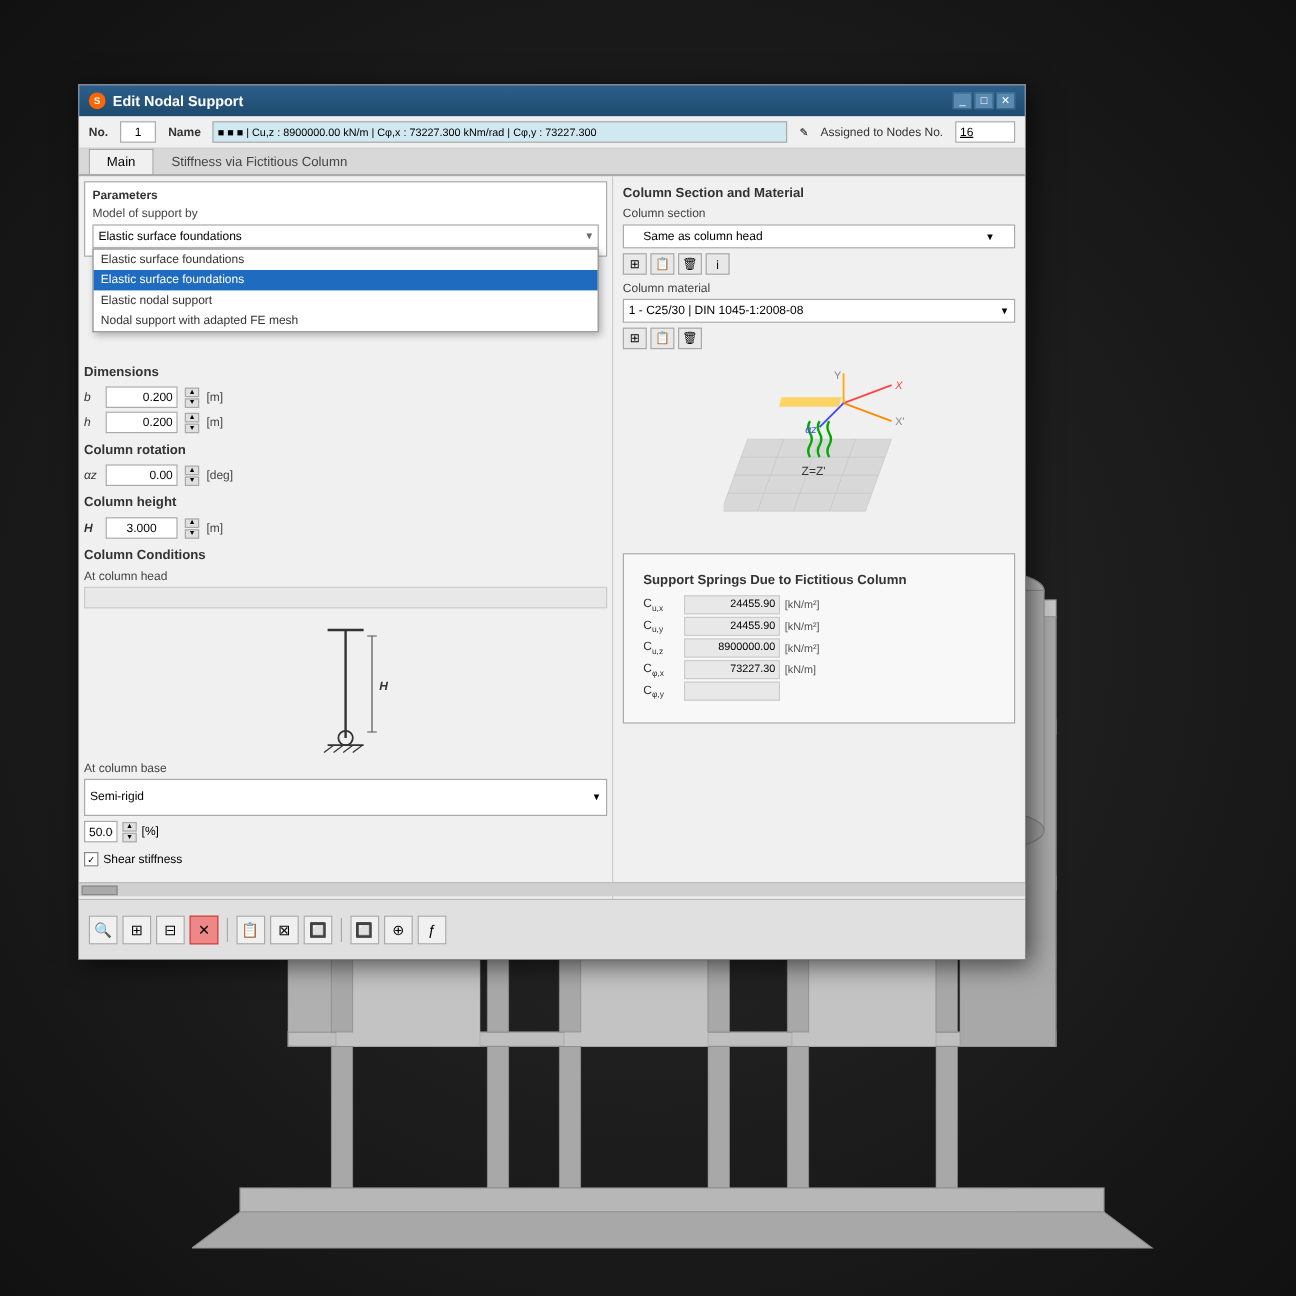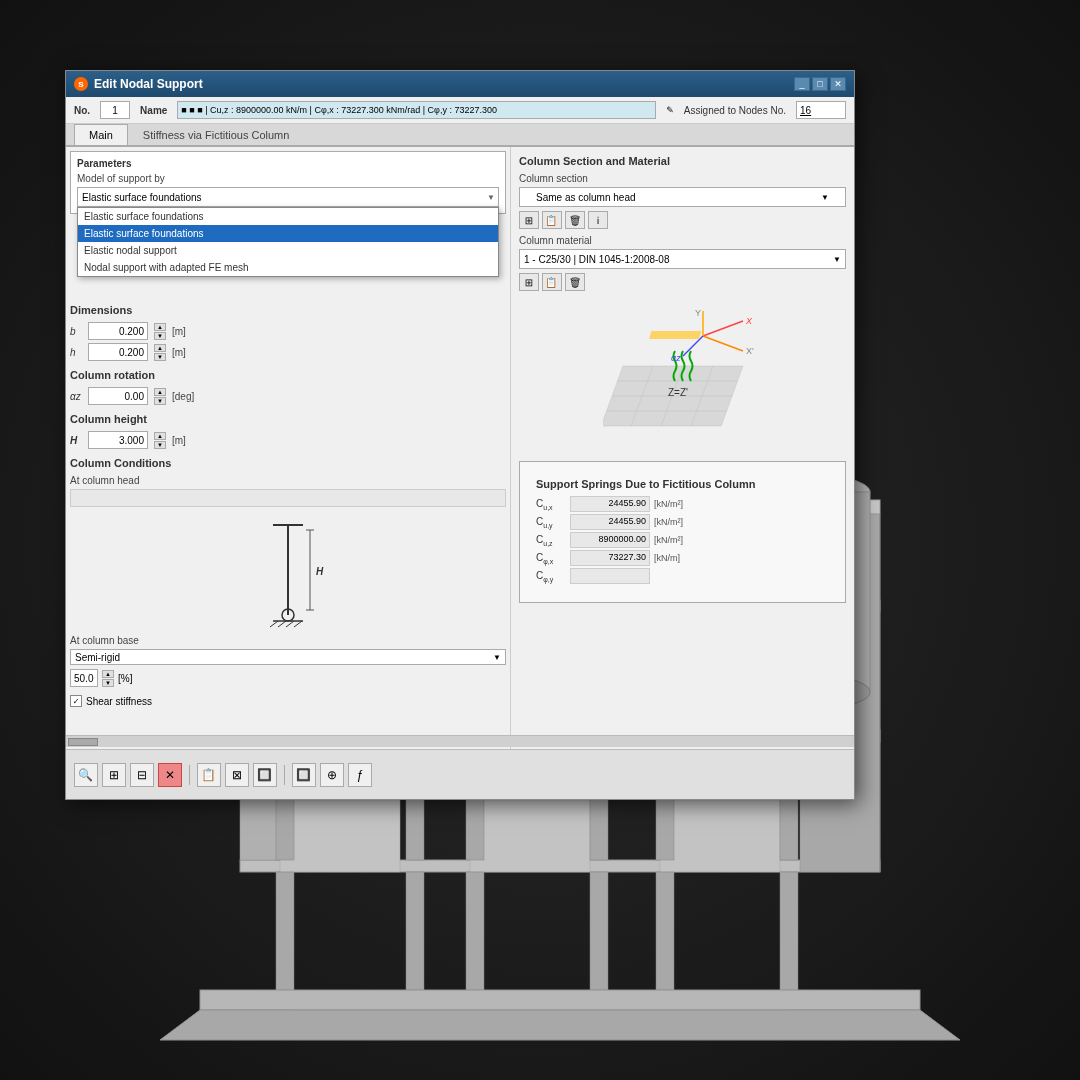--- a/index.html
+++ b/index.html
@@ -621,21 +621,21 @@
             <div class="spin-down">▼</div>
           </div>
           <span class="dim-unit">[deg]</span>
         </div>
       </div>
 
       <div class="col-height-section">
         <div class="section-title">Column height</div>
         <div class="dim-row">
           <span class="dim-label bold">H</span>
-          <input class="dim-field" value="3.000" style="width: 60px; height: 18px; border: 1px solid rgb(170, 170, 170); font-size: 10px; text-align: right; padding: 1px 3px;">
+          <input class="dim-field" value="3.000" style="width: 60px; height: 18px; border: 1px solid rgb(170, 170, 170); font-size: 10px; text-align: center; padding: 1px 3px;">
           <div class="spin-btn">
             <div class="spin-up">▲</div>
             <div class="spin-down">▼</div>
           </div>
           <span class="dim-unit">[m]</span>
         </div>
       </div>
 
       <div class="col-conditions">
         <div class="section-title">Column Conditions</div>
@@ -661,21 +661,21 @@
           <line x1="62" y1="10" x2="62" y2="90" stroke="#555" stroke-width="1"></line>
           <line x1="58" y1="10" x2="66" y2="10" stroke="#555" stroke-width="1"></line>
           <line x1="58" y1="90" x2="66" y2="90" stroke="#555" stroke-width="1"></line>
           <text x="68" y="55" font-size="10" font-weight="bold" fill="#333" font-style="italic">H</text>
         </svg>
       </div>
 
       <div class="col-base-section">
         <div class="condition-label">At column base</div>
         <div style="display:flex;align-items:center;gap:4px;">
-          <div style="flex:1;height:16px;border:1px solid #aaa;background:white;display:flex;align-items:center;padding:0 4px;font-size:10px;text-align:center;">
+          <div style="flex:1;height:31px;border:1px solid #aaa;background:white;display:flex;align-items:center;padding:0 4px;font-size:10px;text-align:center;">
             <span>Semi-rigid</span>
             <span style="margin-left:auto;font-size:8px;">▼</span>
           </div>
         </div>
         <div class="percent-row">
           <input class="percent-field" value="50.00" style="width: 28px; height: 18px; border: 1px solid rgb(170, 170, 170); font-size: 10px; text-align: right;">
           <div class="spin-btn">
             <div class="spin-up">▲</div>
             <div class="spin-down">▼</div>
           </div>

